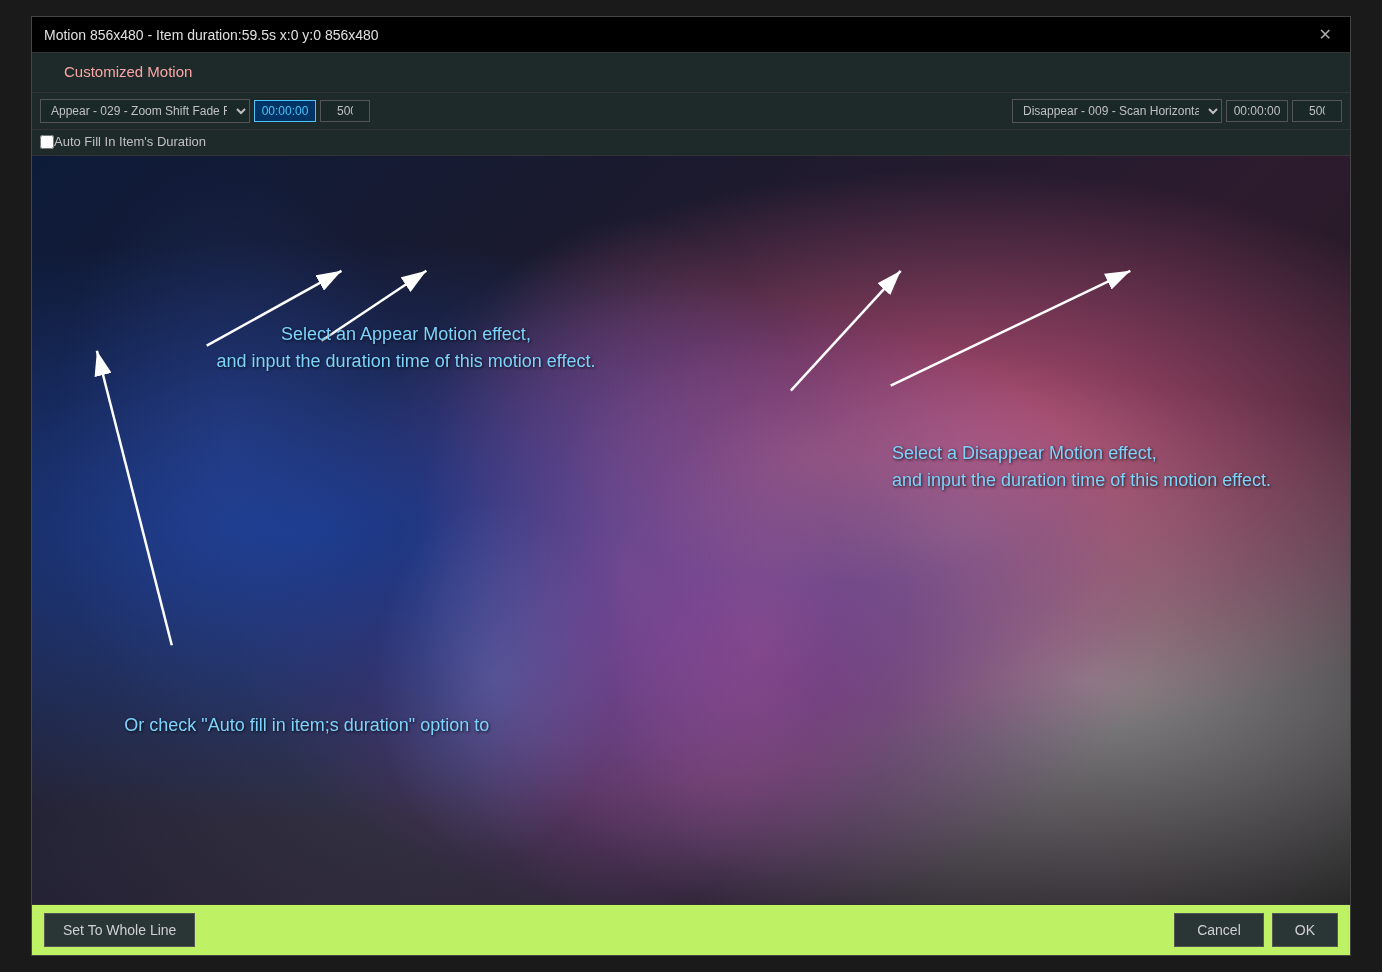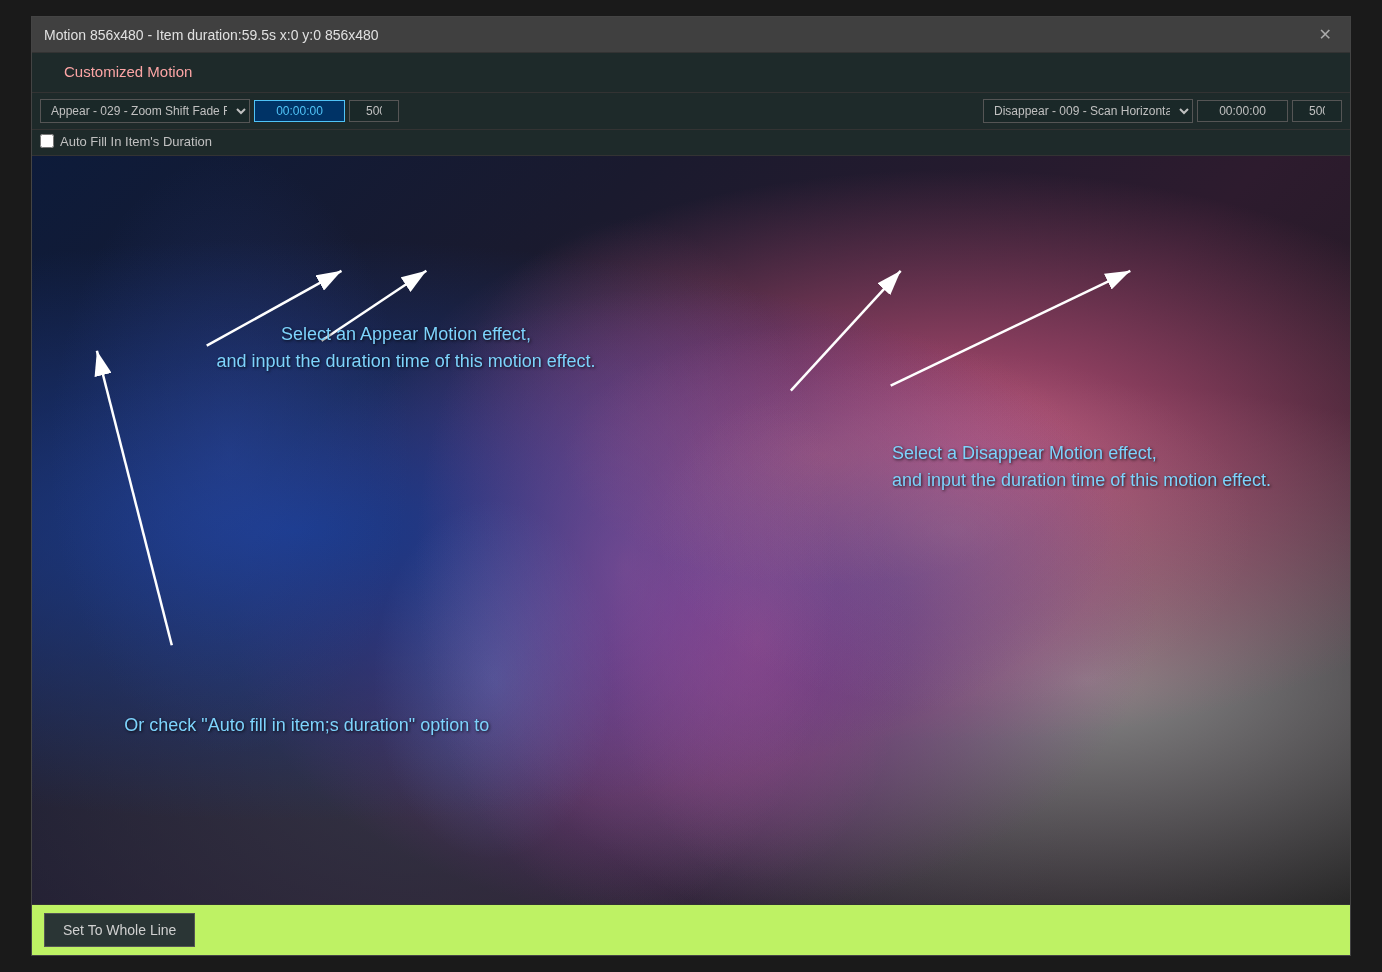--- a/index.html
+++ b/index.html
@@ -19,21 +19,21 @@
       width: 1320px;
       height: 940px;
       background: #1e2a2a;
       border: 1px solid #444;
       display: flex;
       flex-direction: column;
       position: relative;
     }
 
     .title-bar {
-      background: #404040;
+      background: #000000;
       color: #e0e0e0;
       padding: 6px 12px;
       font-size: 14px;
       display: flex;
       align-items: center;
       justify-content: space-between;
       border-bottom: 1px solid #333;
       flex-shrink: 0;
     }
 
@@ -94,21 +94,21 @@
       width: 210px;
       cursor: pointer;
     }
 
     .time-input {
       background: #003366;
       color: #4fc3f7;
       border: 1px solid #4fc3f7;
       padding: 3px 6px;
       font-size: 12px;
-      width: 91px;
+      width: 62px;
       text-align: center;
     }
 
     .ms-input {
       background: #1a2828;
       color: #c0c0c0;
       border: 1px solid #555;
       padding: 3px 16px;
       font-size: 12px;
       width: 50px;
@@ -130,22 +130,21 @@
       align-items: center;
       padding: 4px 8px 6px 8px;
       border-bottom: 1px solid #333;
       flex-shrink: 0;
     }
 
     .checkbox-label {
       color: #c0c0c0;
       font-size: 13px;
       display: flex;
-      align-items: flex-start;
-      gap: 6px;
+      align-items: center;
       cursor: pointer;
     }
 
     .checkbox-label input {
       width: 14px;
       height: 14px;
       cursor: pointer;
     }
 
     .preview-area {
@@ -338,15 +337,19 @@
       <span>and input the duration time of this motion effect.</span>
     </div>
 
     <div class="annotation-text annotation-auto">
       <span>Or check "Auto fill in item;s duration" option to</span><br>
     </div>
   </div>
 
   <div class="bottom-bar">
     <button class="set-to-whole-btn">Set To Whole Line</button>
+    <div class="bottom-right">
+      <button class="cancel-btn">Cancel</button>
+      <button class="ok-btn">OK</button>
+    </div>
   </div>
 
 </div>
 
 </body></html>

